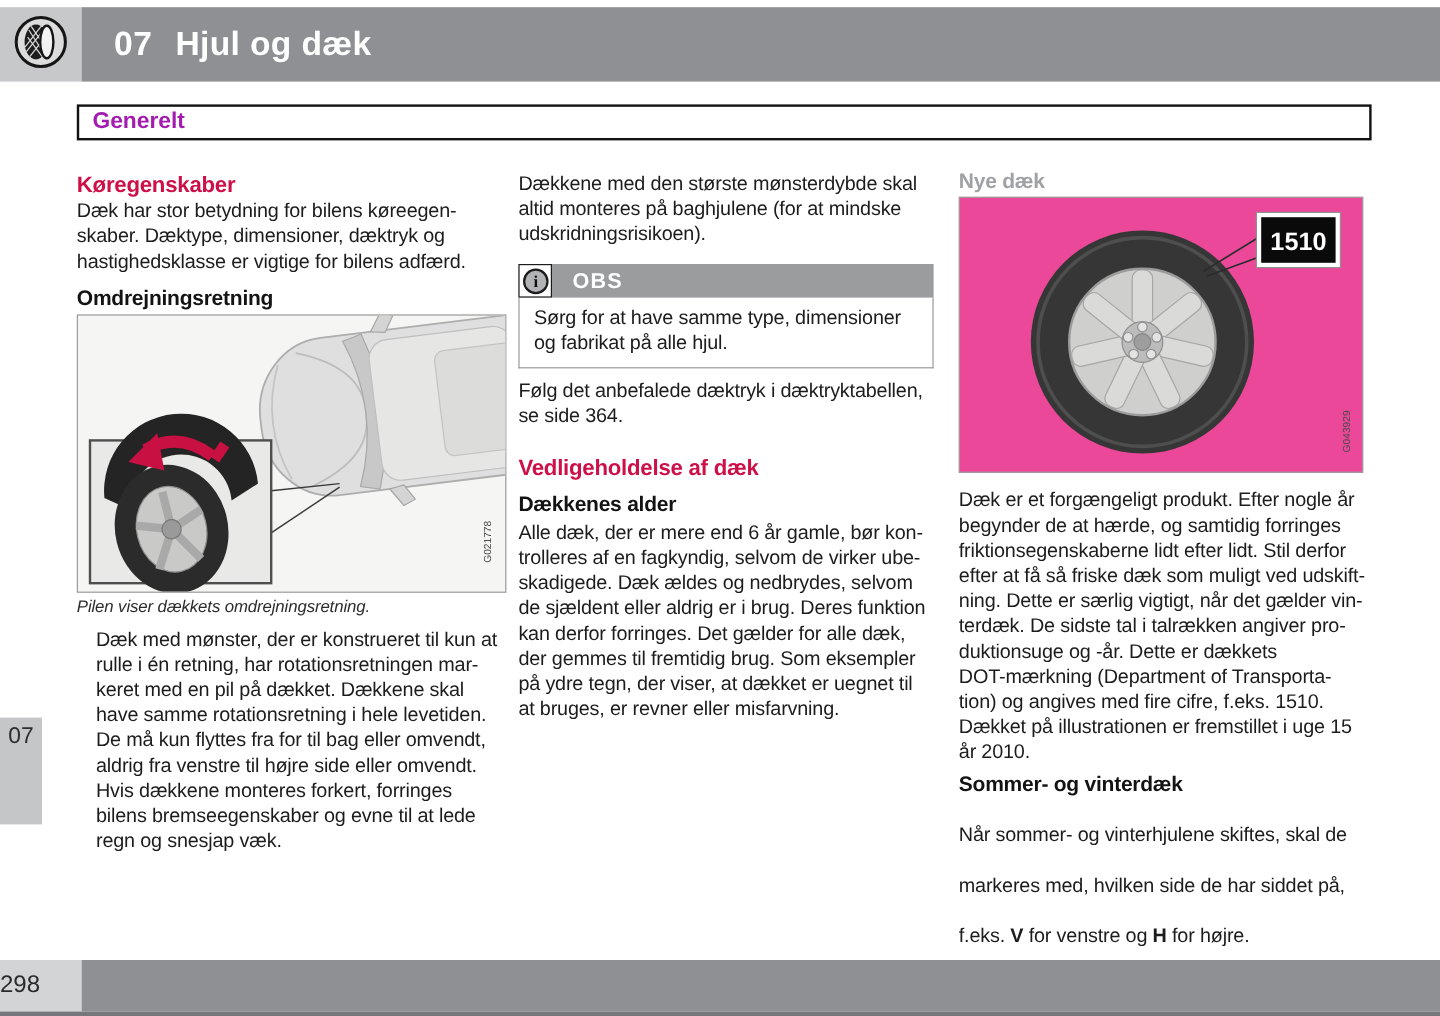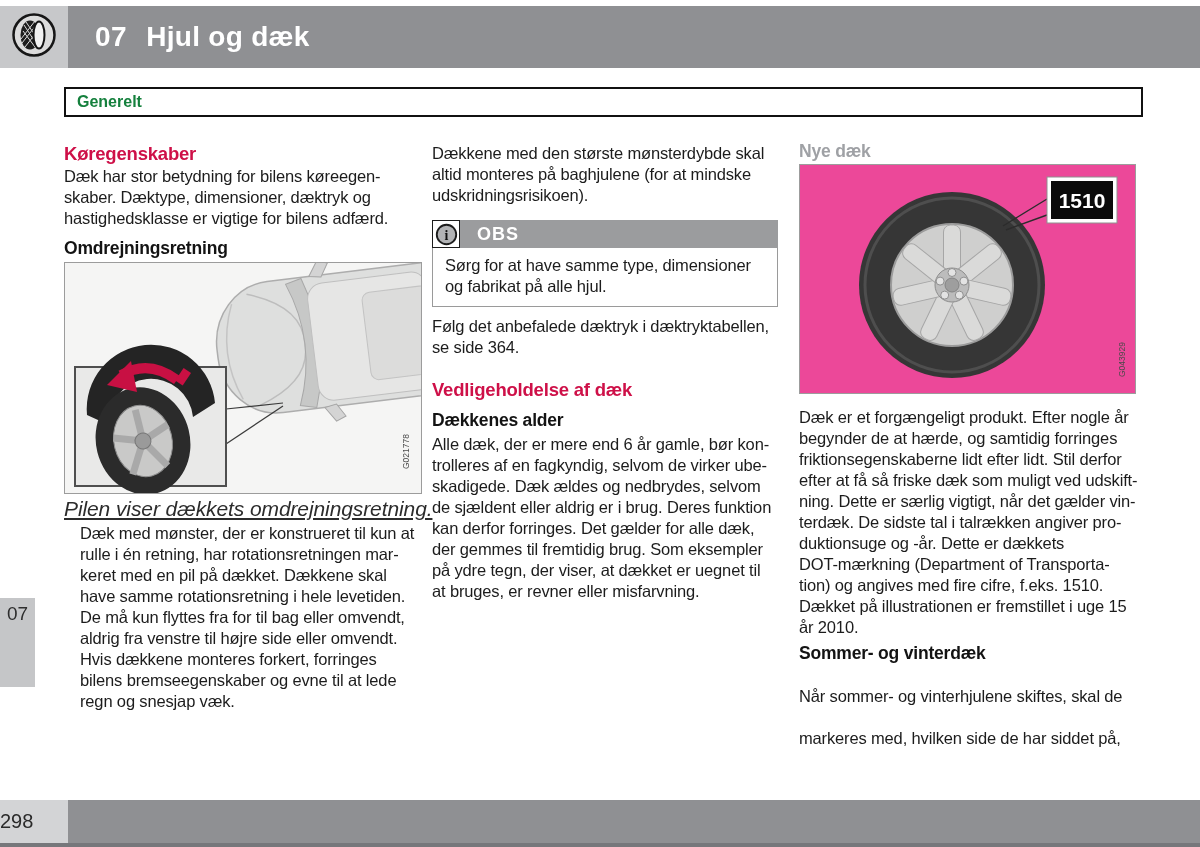--- a/index.html
+++ b/index.html
@@ -8,30 +8,30 @@
 
   
   .hdr-iconbox{position:absolute;left:0;top:6px;width:68px;height:62px;background:#c7c8ca;
                display:flex;align-items:center;justify-content:center;}
   .hdr-bar{position:absolute;left:68px;top:6px;width:1132px;height:62px;background:#8f9093;
            display:flex;align-items:center;}
   .hdr-chapter{color:#fff;font-size:28px;font-weight:bold;margin-left:27px;letter-spacing:.5px;}
   .hdr-title{color:#fff;font-size:28px;font-weight:bold;margin-left:19px;letter-spacing:.3px;}
 
   .generelt{position:absolute;left:64px;top:87px;width:1064px;height:26px;background:#fff;
-            border:2px solid #111;font-size:16px;font-weight:bold;color:#15803d;
+            border:2px solid #111;font-size:19px;font-weight:bold;color:#a21caf;
             line-height:26px;padding-left:11px;}
 
   
   .para{position:absolute;font-size:16.5px;line-height:21px;white-space:pre-line;
         letter-spacing:-0.15px;color:#1c1c1c;}
   .h-red{position:absolute;font-size:18.5px;font-weight:bold;color:#ce1048;letter-spacing:-0.2px;}
   .h-bold{position:absolute;font-size:17.5px;font-weight:bold;color:#131313;letter-spacing:-0.2px;}
   .h-gray{position:absolute;font-size:17.5px;font-weight:bold;color:#9fa1a5;letter-spacing:-0.2px;}
-  .caption{position:absolute;font-size:21px;font-style:italic;color:#2c2c2c;letter-spacing:-0.1px;text-decoration:underline;}
+  .caption{position:absolute;font-size:14px;font-style:italic;color:#2c2c2c;letter-spacing:-0.1px;}
   .line{display:block;}
 
   
   .figure{position:absolute;border:1px solid #9c9c9c;}
   .fig1{left:64px;top:262px;width:356px;height:230px;background:#f5f5f4;}
   .fig2{left:799px;top:164px;width:335px;height:228px;background:#ec4899;}
   .figure svg{display:block;width:100%;height:100%;}
 
   
   .obs{position:absolute;left:432px;top:220px;width:346px;}
@@ -214,20 +214,21 @@
 terdæk. De sidste tal i talrækken angiver pro-
 duktionsuge og -år. Dette er dækkets
 DOT-mærkning (Department of Transporta-
 tion) og angives med fire cifre, f.eks. 1510.
 Dækket på illustrationen er fremstillet i uge 15
 år 2010.</div>
   <div class="h-bold" style="left:799px;top:643px;">Sommer- og vinterdæk</div>
   <div class="para" style="left:799px;top:665px;width:362px;">
     <span class="line">Når sommer- og vinterhjulene skiftes, skal de</span>
     <span class="line">markeres med, hvilken side de har siddet på,</span>
+    <span class="line"><span>f.eks. </span><span class="b">V</span><span> for venstre og </span><span class="b">H</span><span> for højre.</span></span>
   </div>
 
   <div class="tab07">07</div>
   <div class="foot-pagebox">298</div>
   <div class="foot-bar"></div>
   <div class="foot-strip"></div>
 
 </div>
 
 </body></html>

